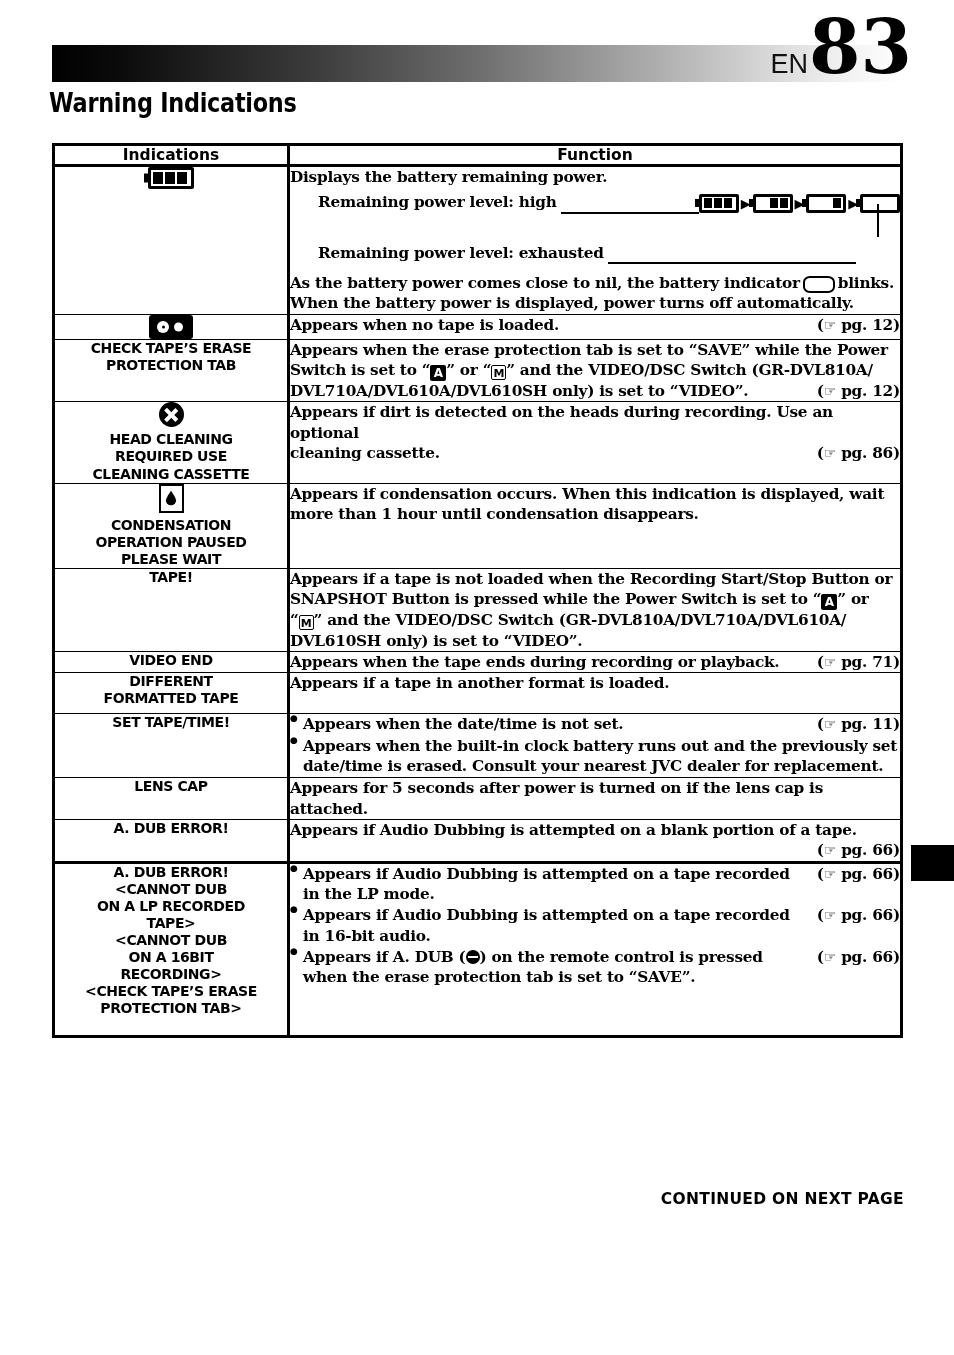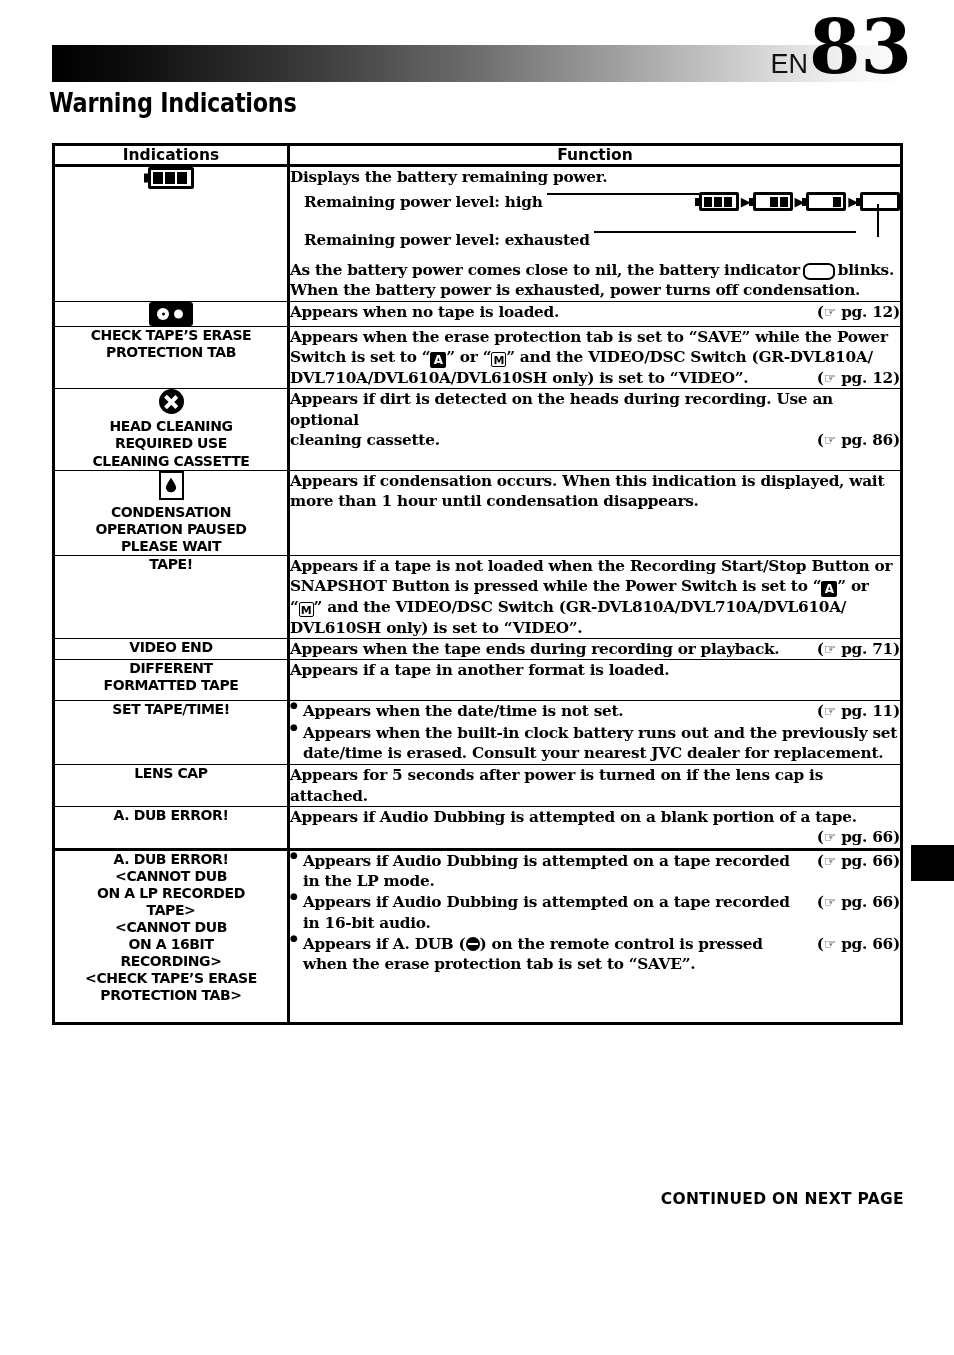--- a/index.html
+++ b/index.html
@@ -171,21 +171,21 @@
     vertical-align:-2px;border-radius:2px;box-sizing:border-box;
   }
   .adub-ic{
     display:inline-block;width:14px;height:14px;border-radius:50%;
     background:#000;position:relative;vertical-align:-2px;
   }
   .adub-ic:before{
     content:"";position:absolute;left:2px;top:6px;width:10px;height:2px;background:#fff;
   }
   
-  .lvl-row{ display:flex; align-items:flex-start; white-space:nowrap; }
+  .lvl-row{ display:flex; align-items:flex-end; white-space:nowrap;padding-left:14px; }
   .lvl-row .lbl{ padding-left:14px;}
   .lead{ flex:1 1 auto; height:0; border-top:2px solid #000; margin:0 0 0 4px; position:relative; top:1px;}
   .chain{ display:flex;align-items:center; flex:0 0 auto;}
   .chainwrap{position:relative;}
   .elbow{
     position:absolute; border-left:2px solid #000; border-bottom:2px solid #000;
   }
   
   .footer{
     position:absolute;right:50px;top:1190px;
@@ -260,31 +260,31 @@
                   </span>
             </span>
             <span class="arrow">▶</span>
             <span class="batt batt-s batt-empty">
               <span class="nub"></span>
                   <span class="body"></span>
             </span>
           </span>
         </div>
 
-        <div class="lvl-row" style="margin-top:17px;">
+        <div class="lvl-row" style="margin-top:30px;">
           <span class="lbl">Remaining power level: exhausted</span>
           <span class="lead" style="margin-right:44px;"></span>
         </div>
         <div class="elbow" style="right:21px;top:12px;height:31px;width:0;"></div>
       </div>
 
       <div style="margin-top:10px;">
         <span>As the battery power comes close to nil, the battery indicator</span><span class="batt-inline"></span><span>blinks.</span>
       </div>
-      <div>When the battery power is exhausted, power turns off condensation.</div>
+      <div>When the battery power is displayed, power turns off automatically.</div>
     </td>
   </tr>
 
   <tr>
     <td class="c1">
       <span class="tape-ic"><i></i></span>
     </td>
     <td class="c2">
       <span class="pgref rt">(<span class="hand">☞</span> <span>pg. 12</span>)</span>
       <span>Appears when no tape is loaded.</span>

